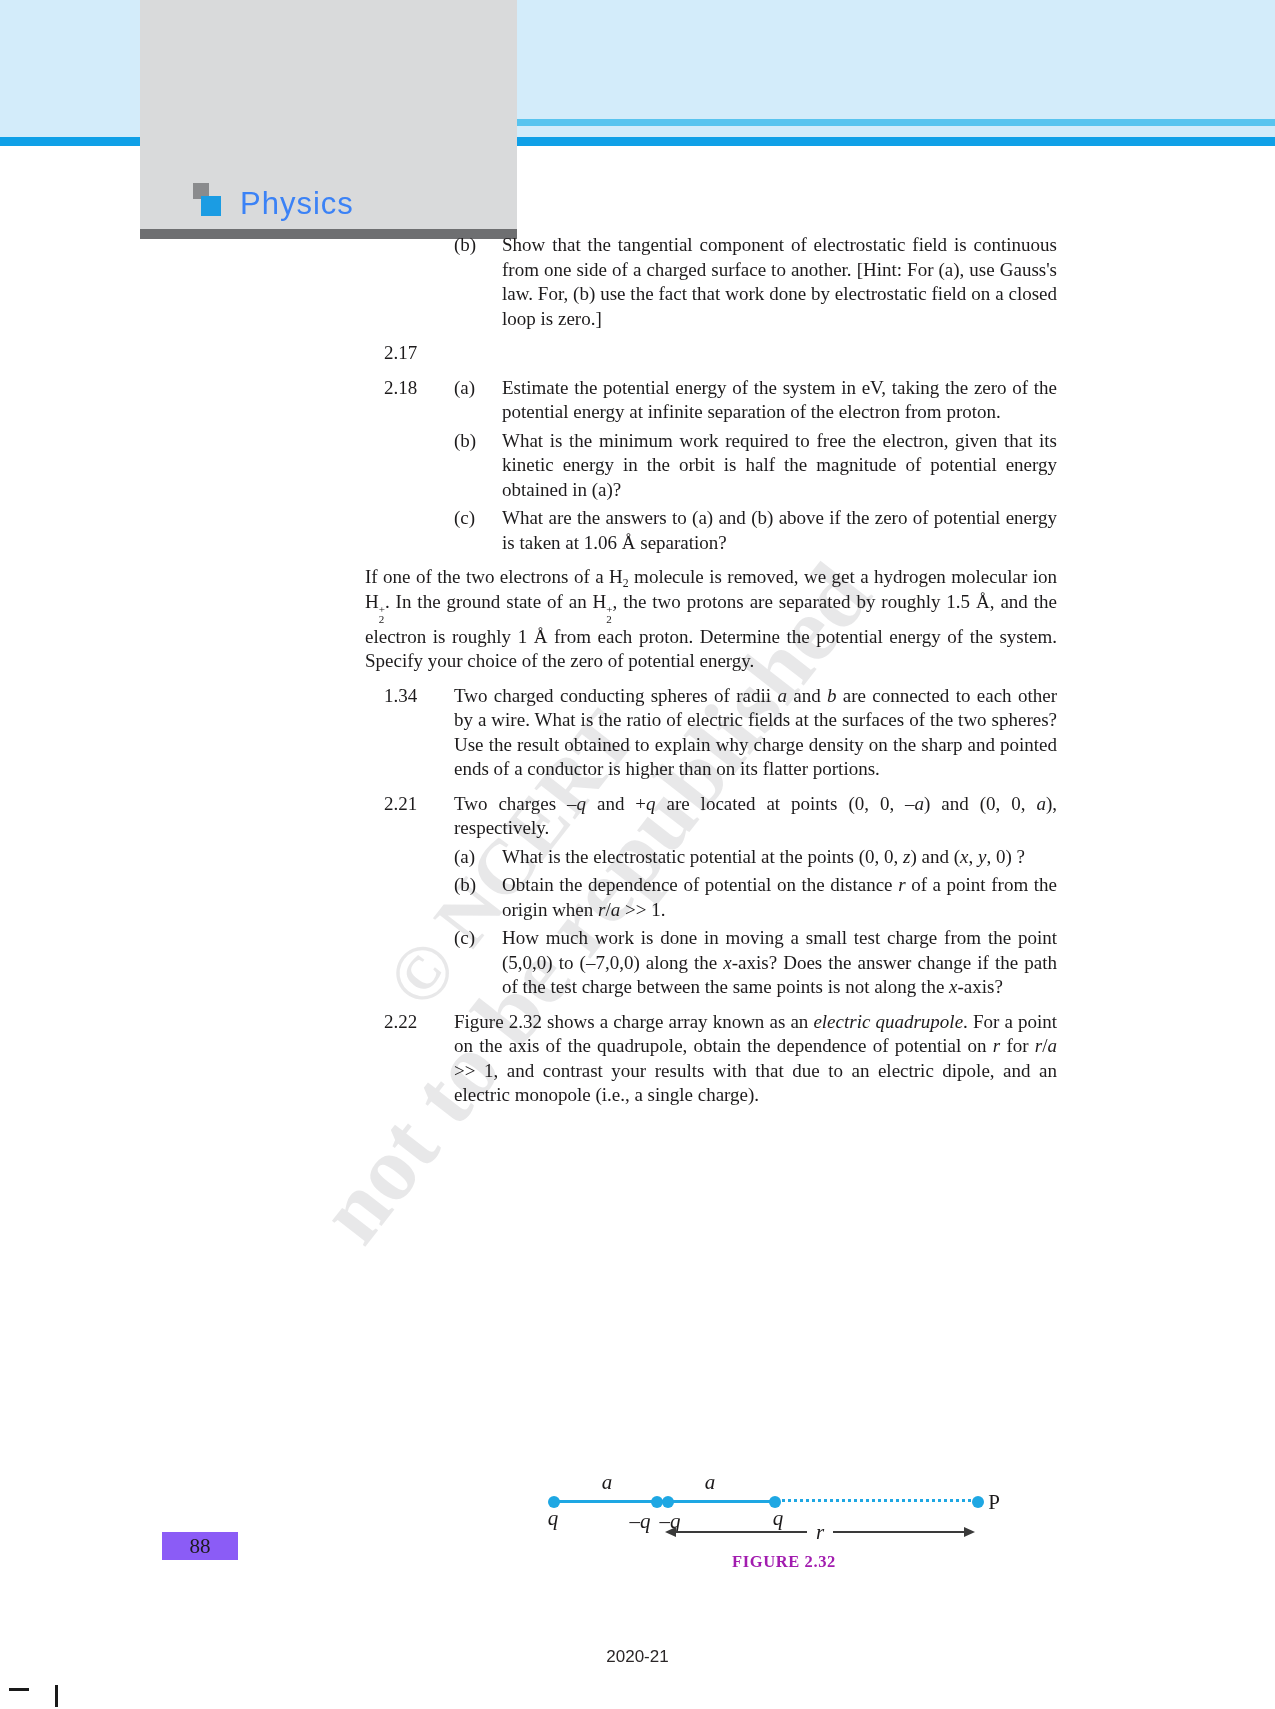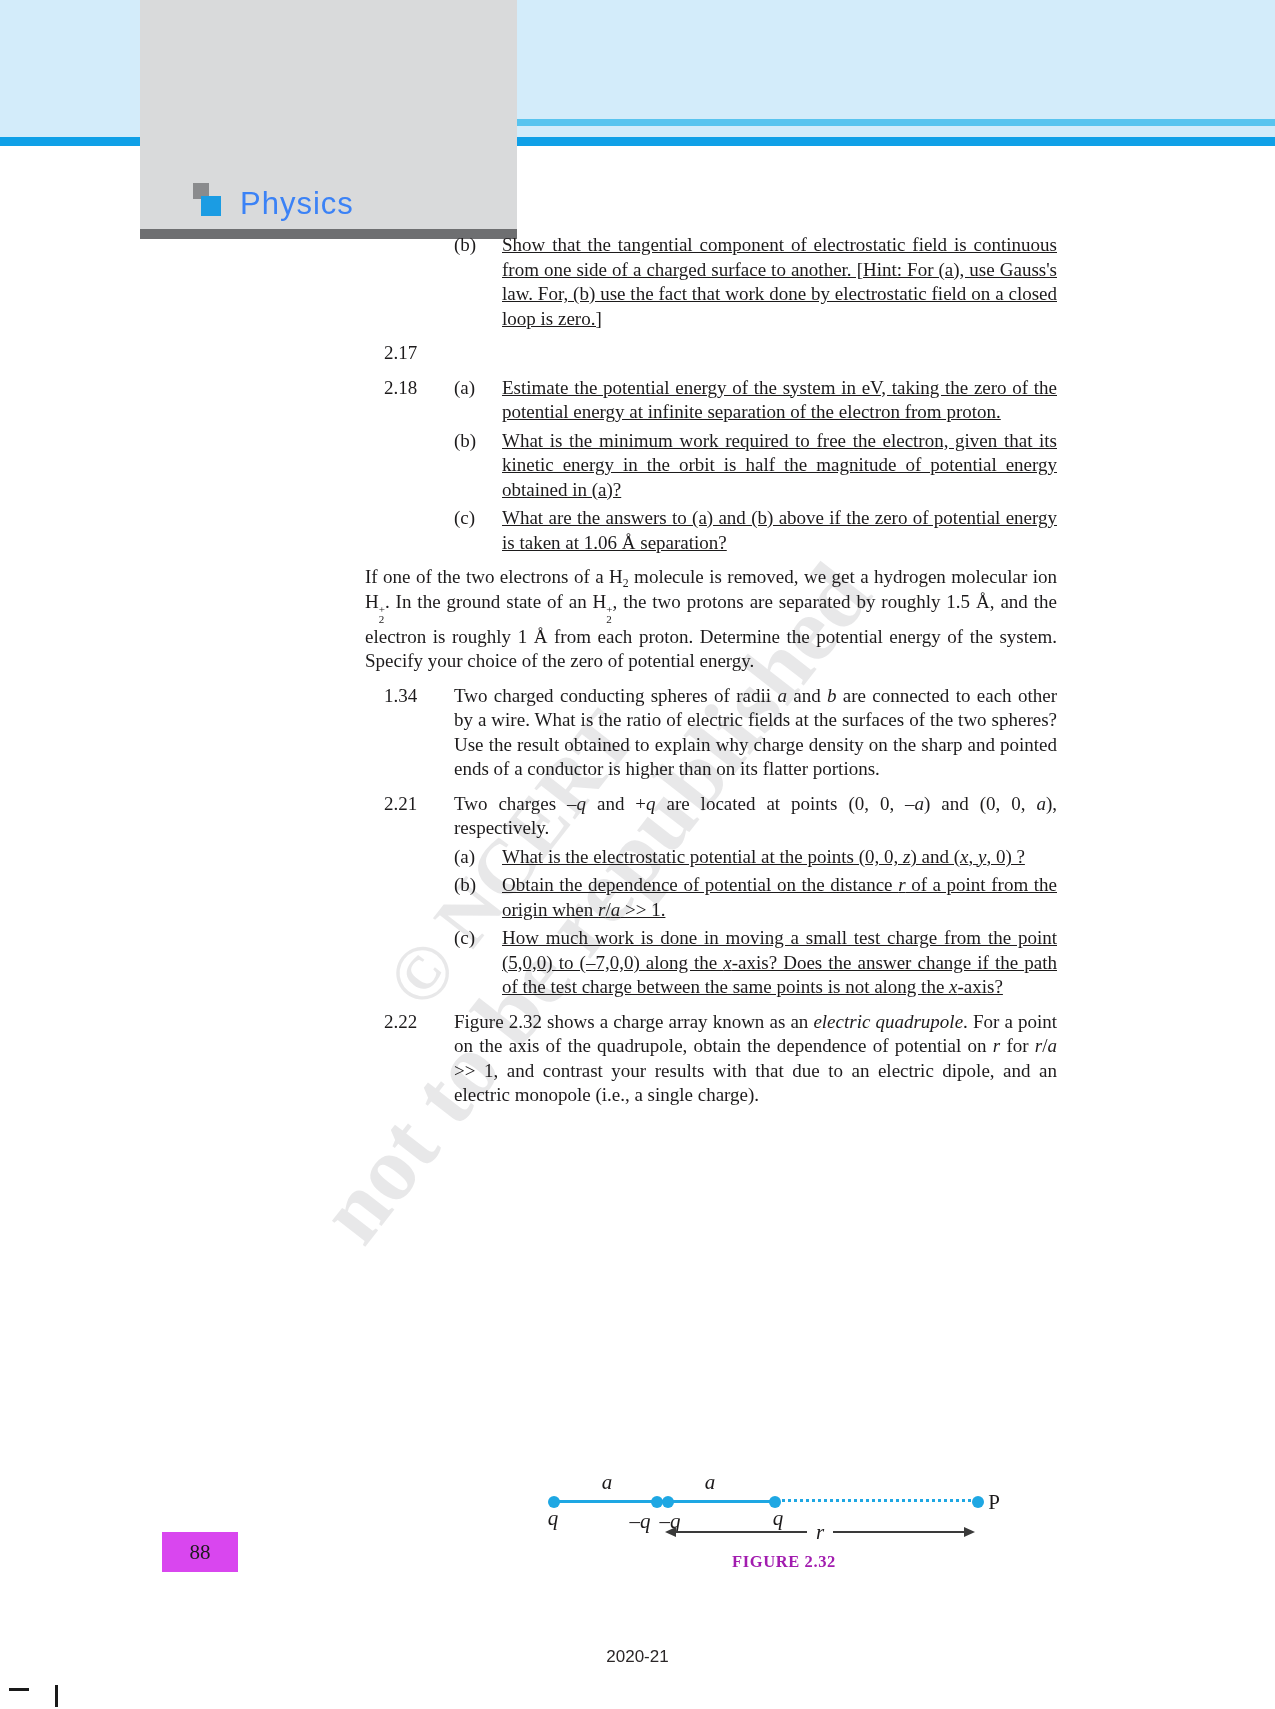--- a/index.html
+++ b/index.html
@@ -30,21 +30,21 @@
 
   
   main.problems { position:absolute; left:365px; top:233px; width:692px; z-index:2;
     font-size:19px; line-height:24.5px; text-align:justify; }
   .prob { display:flex; margin-bottom:10px; }
   .prob .num { width:70px; font-weight:normal; flex:none;margin-left:19px; }
   .prob .pbody { flex:1; }
   .sub { display:flex; margin-top:4px; }
   .sub:first-child { margin-top:0; }
   .sub .slabel { width:48px; flex:none; }
-  .sub .sbody { flex:1;text-decoration:underline; }
+  .sub .sbody { flex:1; }
   i { font-style:italic; }
   sub { font-size:0.62em; vertical-align:-0.3em; line-height:0; }
   .ss { display:inline-flex; flex-direction:column; vertical-align:-0.5em;
     font-size:0.58em; line-height:0.95; text-align:left; }
 
   
   .figure { position:absolute; left:0; top:0; width:1275px; height:1709px; z-index:2; pointer-events:none; }
   .fig-line-solid { position:absolute; left:554px; top:1500px; width:221px; height:3px; background:#1ea7e3; }
   .fig-line-dotted { position:absolute; left:775px; top:1499px; width:203px; height:0;
     border-top:3px dotted #1ea7e3; }
@@ -55,22 +55,22 @@
     display:flex; align-items:center; }
   .dim .ah { width:0; height:0; border-top:5px solid transparent; border-bottom:5px solid transparent; flex:none; }
   .dim .ah.l { border-right:11px solid #3a3a3a; }
   .dim .ah.r { border-left:11px solid #3a3a3a; }
   .dim .dline { height:2px; background:#3a3a3a; flex:1; }
   .dim .dlabel { font-style:italic; font-size:21px; margin:0 9px; line-height:1; }
   .fig-caption { position:absolute; left:674px; top:1552px; width:220px; text-align:center;
     color:#a21caf; font-weight:bold; font-size:16.5px; letter-spacing:0.6px; }
 
   
-  .pagenum-box { position:absolute; left:162px; top:1532px; width:76px; height:40px;
-    background:#d946ef; display:flex; align-items:center; justify-content:center;
+  .pagenum-box { position:absolute; left:162px; top:1532px; width:76px; height:28px;
+    background:#8b5cf6; display:flex; align-items:center; justify-content:center;
     font-size:21px; color:#1d1b1c; z-index:2; }
   .year { position:absolute; left:0; top:1647px; width:1275px; text-align:center;
     font-family:"Liberation Sans", sans-serif; font-size:17px; color:#2a2627; z-index:2; }
 </style>
 </head>
 <body>
 
 <div class="crop" style="left:55px; top:2px; width:3px; height:22px;"></div>
 <div class="crop" style="left:9px; top:78px; width:20px; height:3px;"></div>
 <div class="crop" style="left:9px; top:1688px; width:20px; height:3px;"></div>

